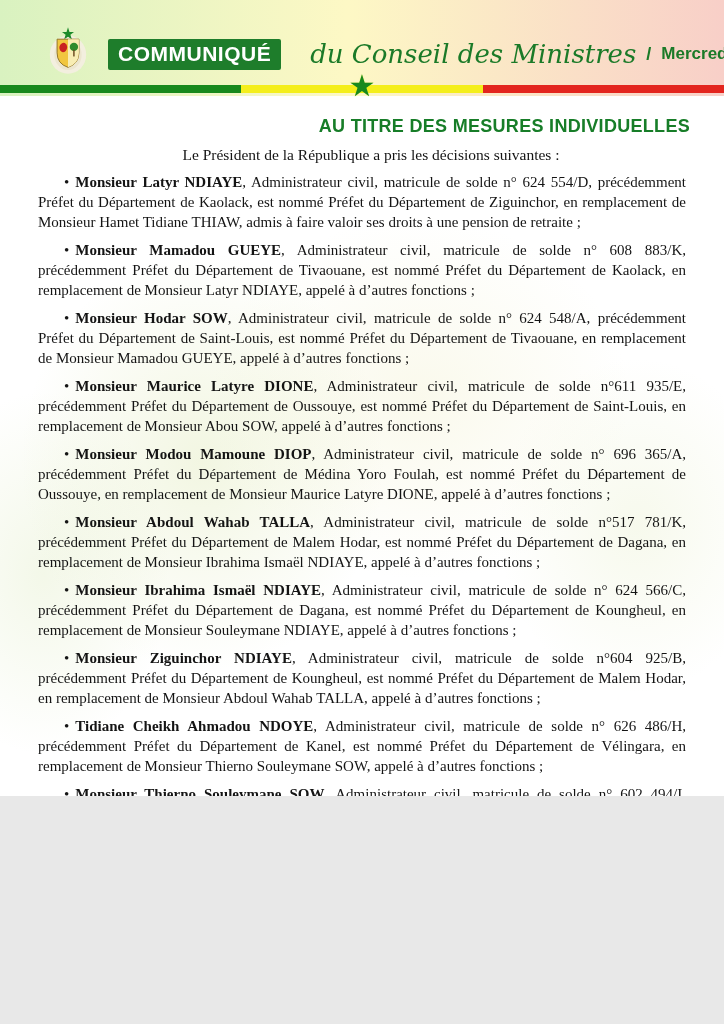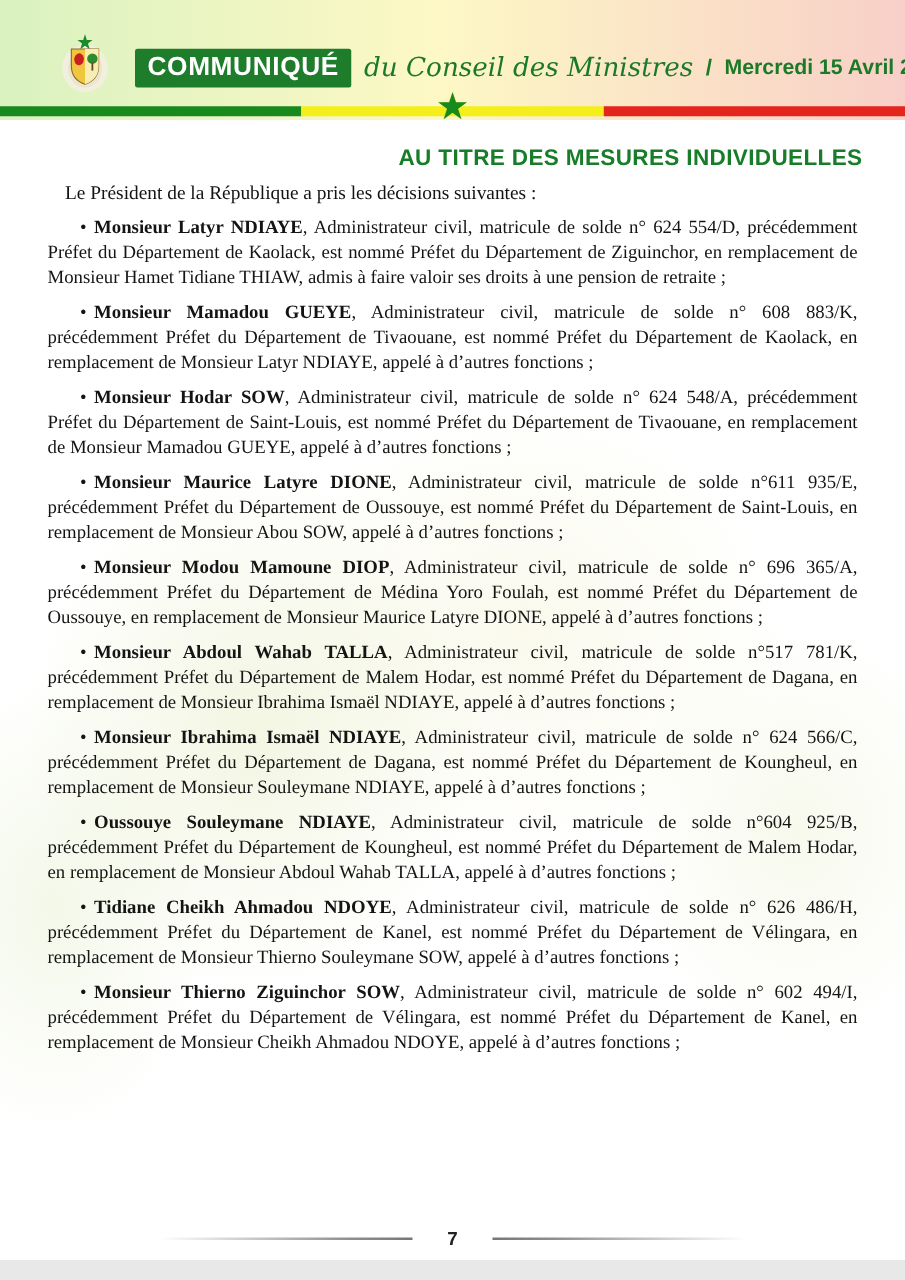--- a/index.html
+++ b/index.html
@@ -1,17 +1,17 @@
 <!DOCTYPE html>
 <html style="--accent-green: #1b7a28; --banner-green: #1e7d2b; --title-green: #177d28; --band-green: #18891d; --band-yellow: #f4ee1b; --band-red: #e3251e; --header-bg-left: #d9f2c0; --header-bg-mid: #fdf8c5; --header-bg-right: #f8cfc8;"><head>
 <meta charset="utf-8">
 <style>
   html,body{margin:0;padding:0;background:#e8e8e8;}
   .page{
-    position:relative;width:724px;height:1008px;margin:0 auto;
+    position:relative;width:724px;height:796px;margin:0 auto;
     background:#ffffff;overflow:hidden;
     font-family:"Liberation Serif", serif;color:#141414;
   }
   
   .watermark{
     position:absolute;inset:0;pointer-events:none;
     background:
       radial-gradient(ellipse 260px 300px at 28% 58%, rgba(196,214,120,0.22), transparent 70%),
       radial-gradient(ellipse 300px 260px at 58% 50%, rgba(228,224,150,0.18), transparent 70%),
       radial-gradient(ellipse 200px 240px at 88% 66%, rgba(205,220,140,0.16), transparent 70%),
@@ -27,21 +27,21 @@
     position:absolute;left:108px;top:38px;height:32px;
     display:flex;align-items:center;gap:10px;white-space:nowrap;
   }
   .comm-box{
     background:var(--banner-green,#1e7d2b);color:#ffffff;
     font-family:"Liberation Sans", sans-serif;font-weight:bold;
     font-size:21px;letter-spacing:0.5px;padding:3px 10px 4px;border-radius:2px;
   }
   .script{
     font-family:"DejaVu Serif", serif;font-style:italic;
-    color:var(--accent-green,#2e7d32);font-size:21px;line-height:1;
+    color:var(--accent-green,#2e7d32);font-size:26px;line-height:1;margin-left:19px;
   }
   .hdr-sep{font-family:"Liberation Sans", sans-serif;font-weight:bold;
     color:var(--accent-green,#1b7a28);font-size:18px;}
   .hdr-date{font-family:"Liberation Sans", sans-serif;font-weight:bold;
     color:var(--accent-green,#1b7a28);font-size:17px;}
   .tricolor{position:absolute;left:0;top:85px;width:724px;height:8px;display:flex;}
   .seg{height:100%;flex:1;}
   .seg.green{background:var(--band-green,#18891d);}
   .seg.yellow{background:var(--band-yellow,#f4ee1b);}
   .seg.red{background:var(--band-red,#e3251e);}
@@ -50,21 +50,21 @@
     color:var(--band-green,#17871c);font-size:30px;line-height:1;
     font-family:"DejaVu Sans", sans-serif;text-shadow:0 0 1px rgba(230,240,40,0.8);
   }
   
   .content{position:absolute;top:100px;left:34px;width:656px;}
   .page-title{
     margin:16px 0 8px;text-align:right;
     font-family:"Liberation Sans", sans-serif;font-weight:bold;
     font-size:18px;letter-spacing:0.3px;color:var(--title-green,#177d28);
   }
-  .intro{margin:0 0 7px;font-size:15.5px;line-height:20px;text-indent:18px;}
+  .intro{margin:0 0 7px;font-size:15.5px;line-height:20px;text-indent:18px;text-align:center;}
   .section-heading{
     margin:0 0 6px;font-size:15.5px;line-height:20px;
     font-weight:bold;font-style:italic;text-decoration:underline;
   }
   .item{
     margin:0 4px 8px;font-size:15px;line-height:20px;
     text-align:justify;text-indent:26px;
   }
   .bullet{margin-right:6px;}
   .item strong{font-weight:bold;}
@@ -118,23 +118,23 @@
     <h1 class="page-title">AU TITRE DES MESURES INDIVIDUELLES</h1>
     <p class="intro">Le Président de la République a pris les décisions suivantes :</p>
 
     <p class="item"><span class="bullet">•</span><strong>Monsieur Latyr NDIAYE</strong><span>, Administrateur civil, matricule de solde n° 624 554/D, précédemment Préfet du Département de Kaolack, est nommé Préfet du Département de Ziguinchor, en remplacement de Monsieur Hamet Tidiane THIAW, admis à faire valoir ses droits à une pension de retraite ;</span></p>
     <p class="item"><span class="bullet">•</span><strong>Monsieur Mamadou GUEYE</strong><span>, Administrateur civil, matricule de solde n° 608 883/K, précédemment Préfet du Département de Tivaouane, est nommé Préfet du Département de Kaolack, en remplacement de Monsieur Latyr NDIAYE, appelé à d’autres fonctions ;</span></p>
     <p class="item"><span class="bullet">•</span><strong>Monsieur Hodar SOW</strong><span>, Administrateur civil, matricule de solde n° 624 548/A, précédemment Préfet du Département de Saint-Louis, est nommé Préfet du Département de Tivaouane, en remplacement de Monsieur Mamadou GUEYE, appelé à d’autres fonctions ;</span></p>
     <p class="item"><span class="bullet">•</span><strong>Monsieur Maurice Latyre DIONE</strong><span>, Administrateur civil, matricule de solde n°611 935/E, précédemment Préfet du Département de Oussouye, est nommé Préfet du Département de Saint-Louis, en remplacement de Monsieur Abou SOW, appelé à d’autres fonctions ;</span></p>
     <p class="item"><span class="bullet">•</span><strong>Monsieur Modou Mamoune DIOP</strong><span>, Administrateur civil, matricule de solde n° 696 365/A, précédemment Préfet du Département de Médina Yoro Foulah, est nommé Préfet du Département de Oussouye, en remplacement de Monsieur Maurice Latyre DIONE, appelé à d’autres fonctions ;</span></p>
     <p class="item"><span class="bullet">•</span><strong>Monsieur Abdoul Wahab TALLA</strong><span>, Administrateur civil, matricule de solde n°517 781/K, précédemment Préfet du Département de Malem Hodar, est nommé Préfet du Département de Dagana, en remplacement de Monsieur Ibrahima Ismaël NDIAYE, appelé à d’autres fonctions ;</span></p>
     <p class="item"><span class="bullet">•</span><strong>Monsieur Ibrahima Ismaël NDIAYE</strong><span>, Administrateur civil, matricule de solde n° 624 566/C, précédemment Préfet du Département de Dagana, est nommé Préfet du Département de Koungheul, en remplacement de Monsieur Souleymane NDIAYE, appelé à d’autres fonctions ;</span></p>
-    <p class="item"><span class="bullet">•</span><strong>Oussouye Souleymane NDIAYE</strong><span>, Administrateur civil, matricule de solde n°604 925/B, précédemment Préfet du Département de Koungheul, est nommé Préfet du Département de Malem Hodar, en remplacement de Monsieur Abdoul Wahab TALLA, appelé à d’autres fonctions ;</span></p>
+    <p class="item"><span class="bullet">•</span><strong>Monsieur Ziguinchor NDIAYE</strong><span>, Administrateur civil, matricule de solde n°604 925/B, précédemment Préfet du Département de Koungheul, est nommé Préfet du Département de Malem Hodar, en remplacement de Monsieur Abdoul Wahab TALLA, appelé à d’autres fonctions ;</span></p>
     <p class="item"><span class="bullet">•</span><strong>Tidiane Cheikh Ahmadou NDOYE</strong><span>, Administrateur civil, matricule de solde n° 626 486/H, précédemment Préfet du Département de Kanel, est nommé Préfet du Département de Vélingara, en remplacement de Monsieur Thierno Souleymane SOW, appelé à d’autres fonctions ;</span></p>
-    <p class="item"><span class="bullet">•</span><strong>Monsieur Thierno Ziguinchor SOW</strong><span>, Administrateur civil, matricule de solde n° 602 494/I, précédemment Préfet du Département de Vélingara, est nommé Préfet du Département de Kanel, en remplacement de Monsieur Cheikh Ahmadou NDOYE, appelé à d’autres fonctions ;</span></p>
+    <p class="item"><span class="bullet">•</span><strong>Monsieur Thierno Souleymane SOW</strong><span>, Administrateur civil, matricule de solde n° 602 494/I, précédemment Préfet du Département de Vélingara, est nommé Préfet du Département de Kanel, en remplacement de Monsieur Cheikh Ahmadou NDOYE, appelé à d’autres fonctions ;</span></p>
   </main>
 
   <footer class="footer">
     <span class="foot-line left"></span>
     <span class="pagenum">7</span>
     <span class="foot-line right"></span>
   </footer>
 
   <div class="black-bar"></div>
 </div>

